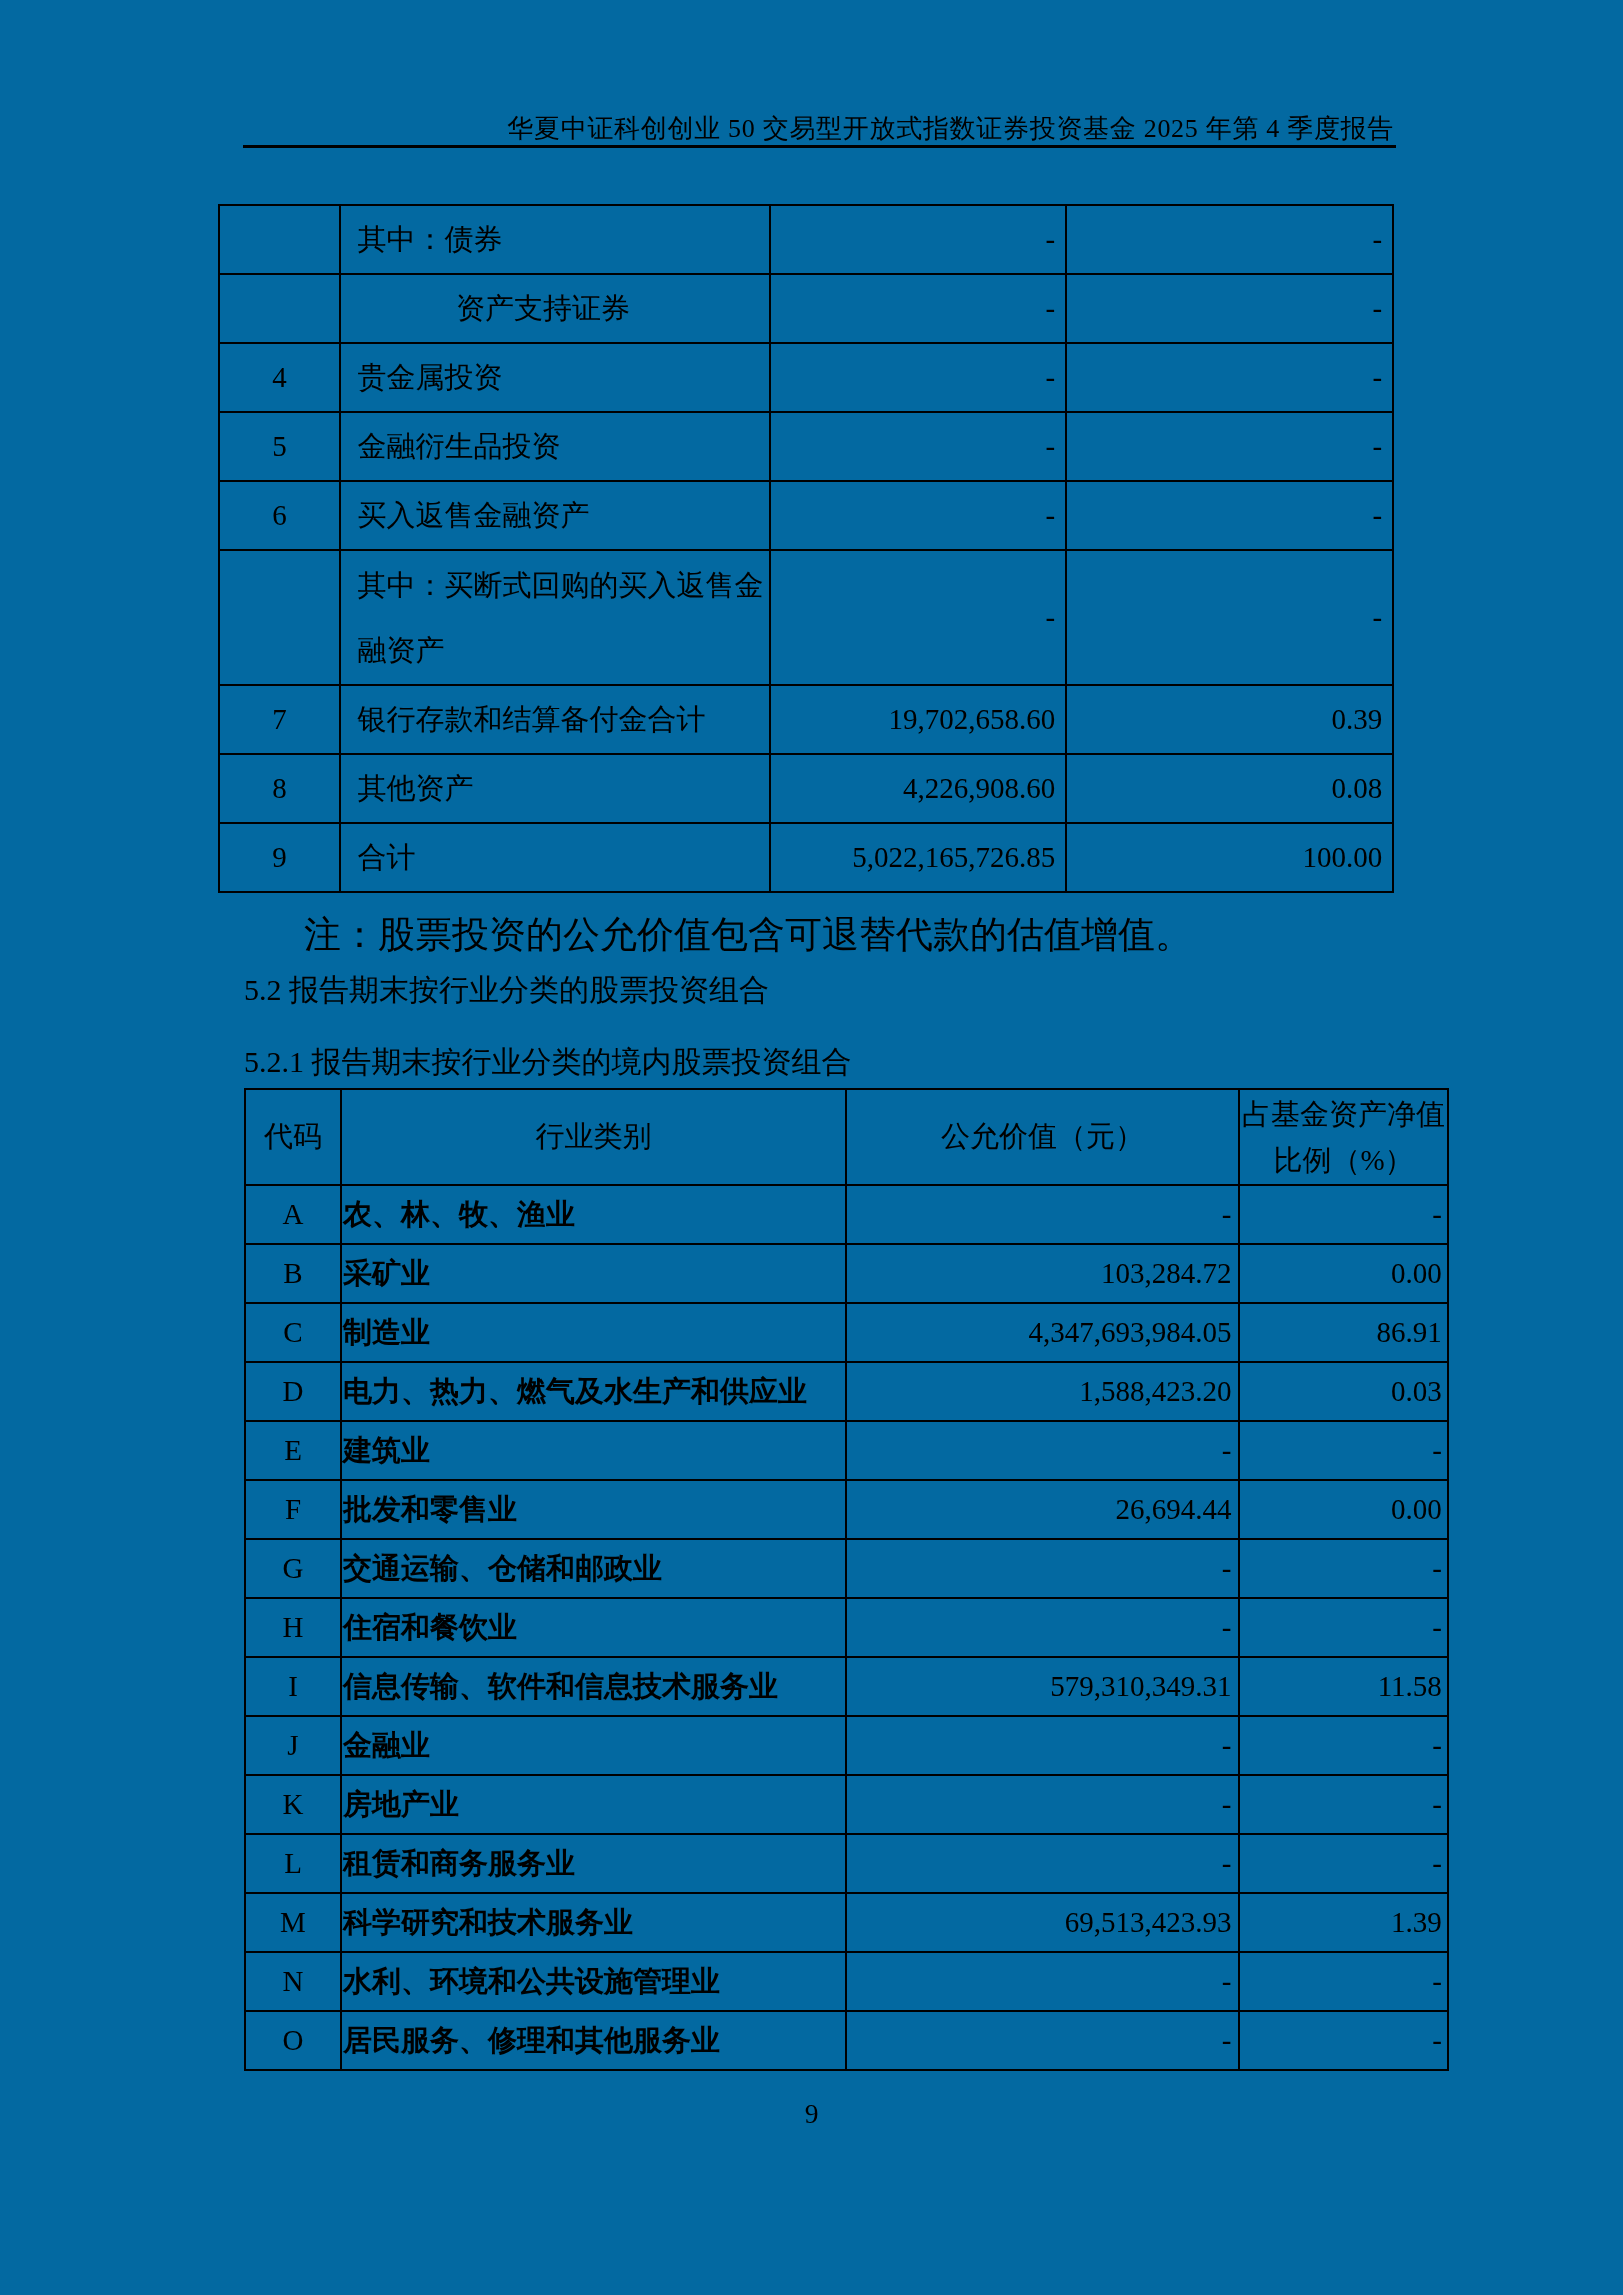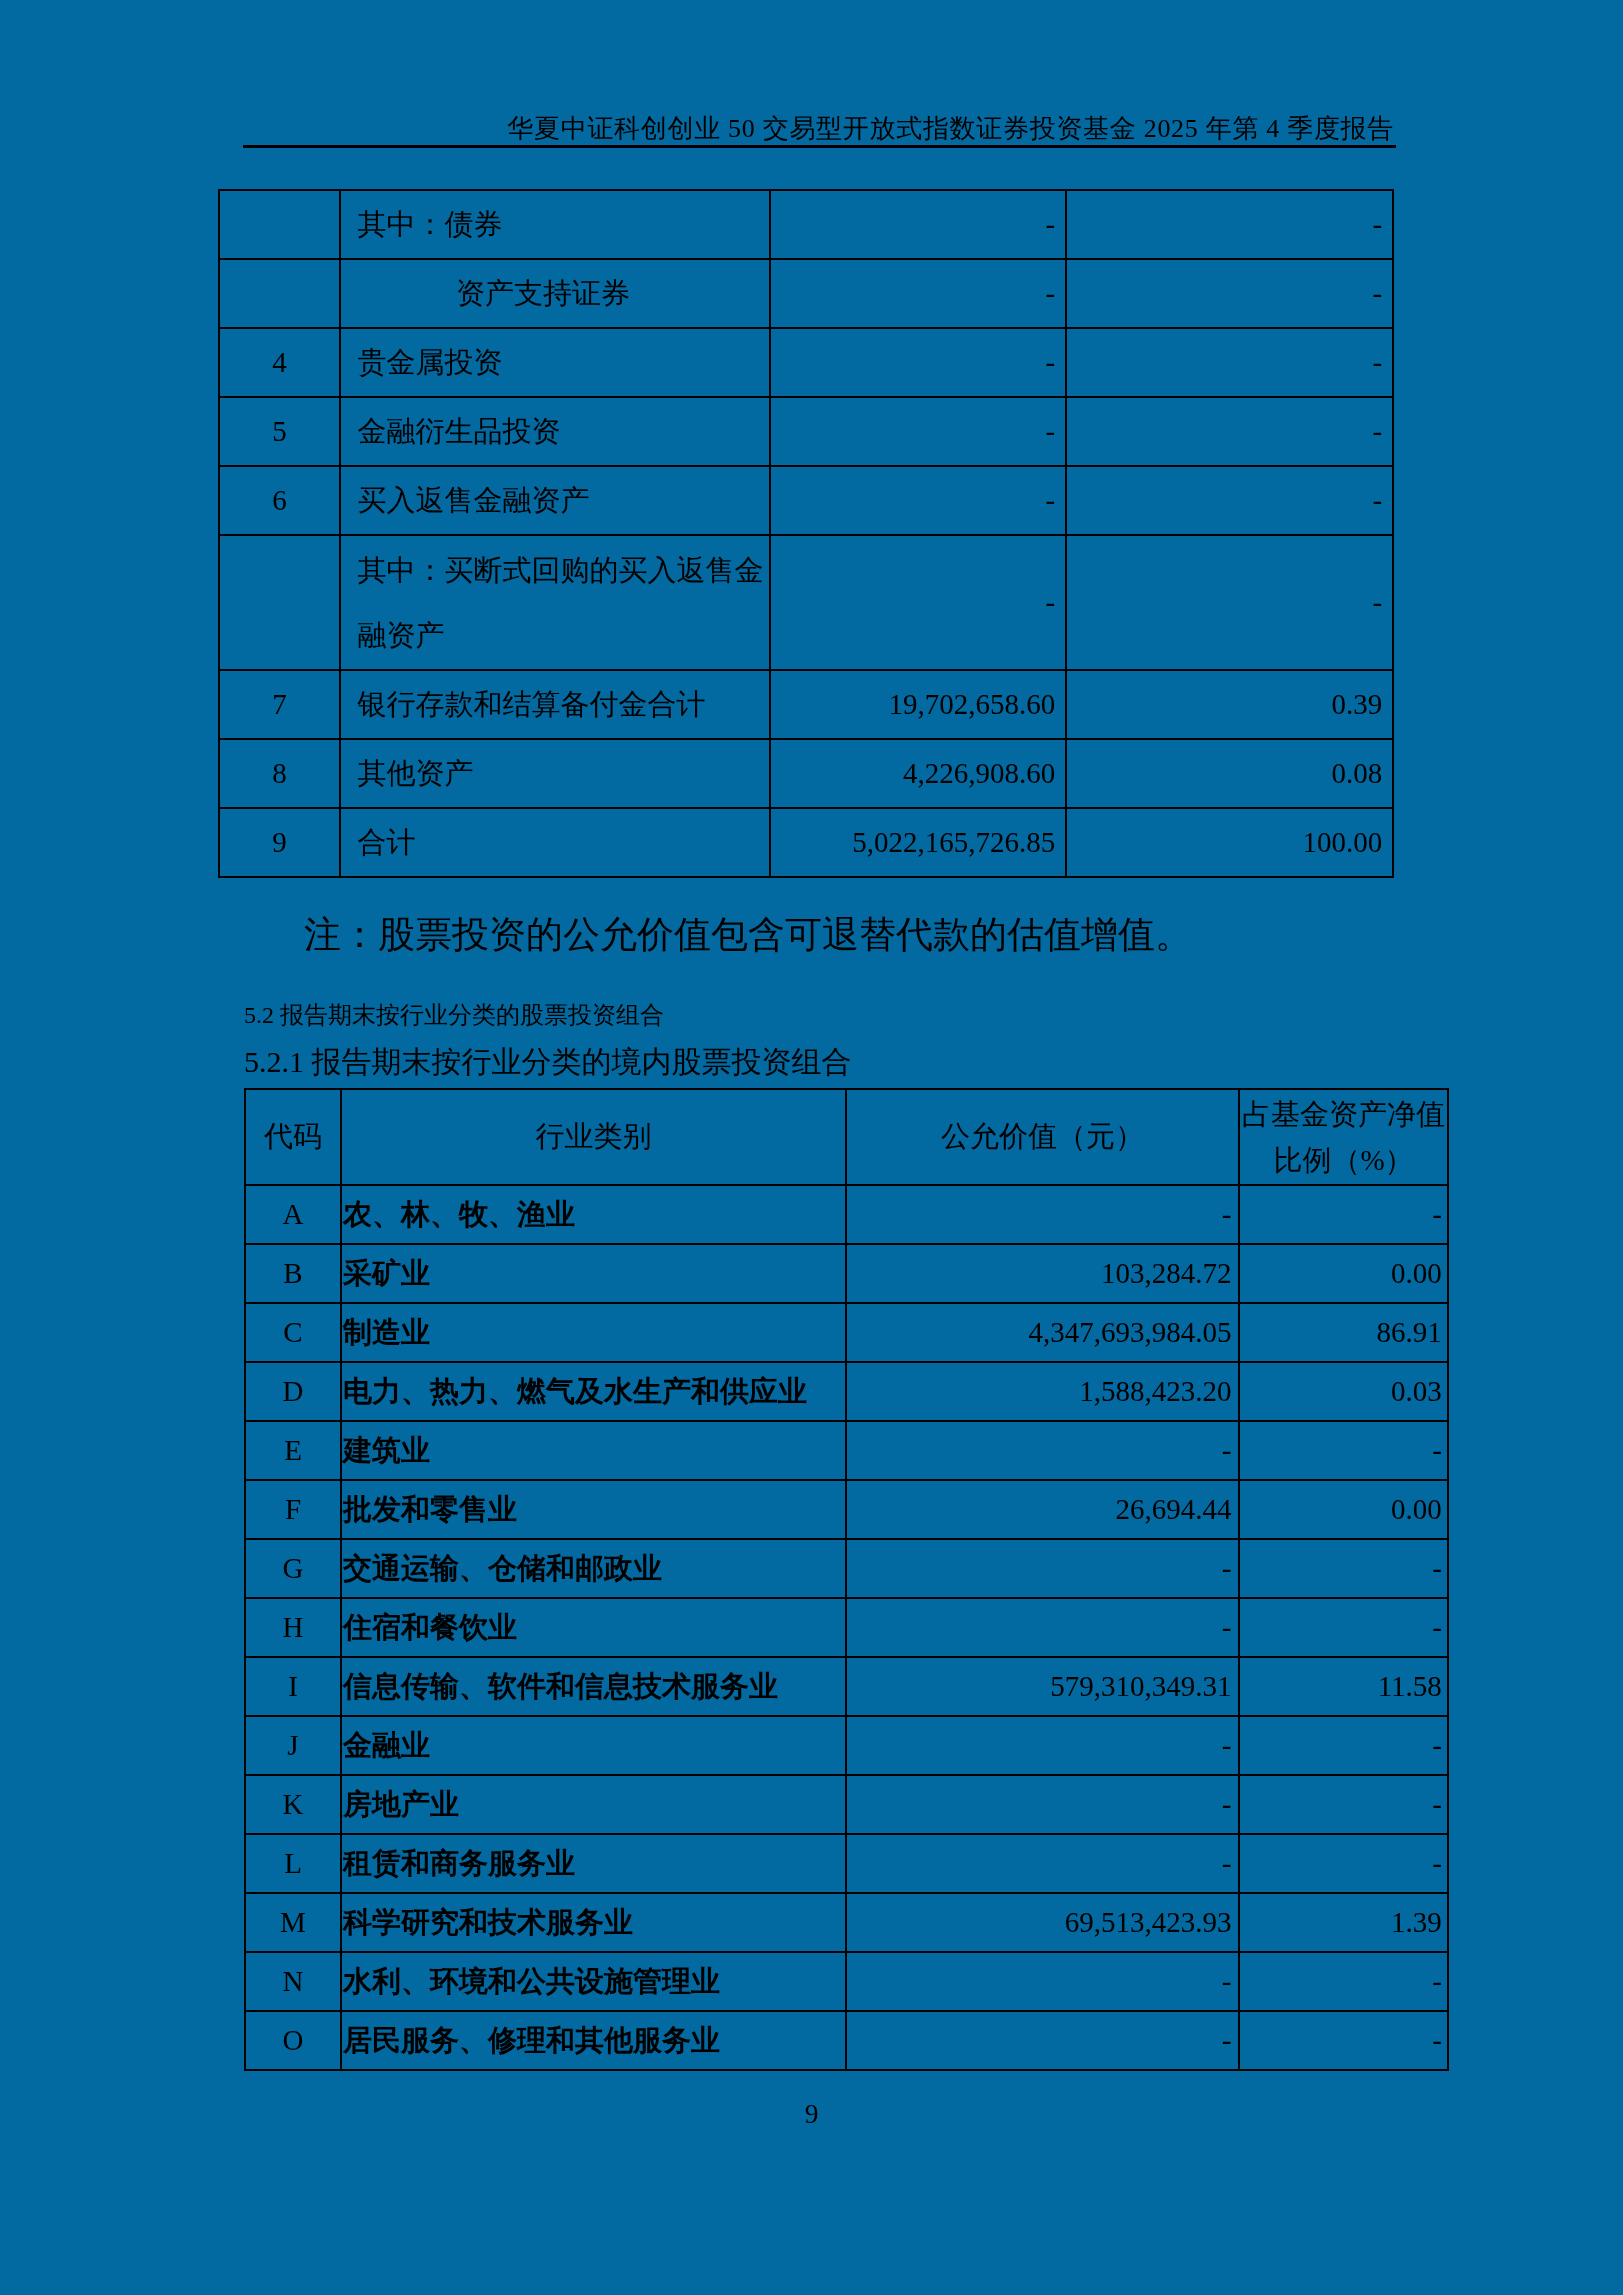--- a/index.html
+++ b/index.html
@@ -32,28 +32,28 @@
     vertical-align:middle;
     font-size:29px;
     padding:0;
     overflow:hidden;
     word-break:break-all;
   }
   .cell-center{text-align:center;}
   .cell-left{text-align:left;padding-left:16.4px;padding-right:5.2px;}
   .cell-num{text-align:right;padding-right:9.8px;}
   
-  .t1{left:218px;top:189px;width:1173px;border:2.6px solid #000;}
+  .t1{left:218px;top:204px;width:1173px;border:2.6px solid #000;}
   .t1 .r-std{height:69px;}
   .t1 .r-tall{height:135px;}
   .t1 .indent{padding-left:115px;}
   .t1 .wrap{line-height:65px;margin-left:6px;}
   
   .note{position:absolute;left:304px;top:910px;font-size:37px;white-space:nowrap;}
-  .h52 {position:absolute;left:244px;top:999px;font-size:24px;white-space:nowrap;}
+  .h52 {position:absolute;left:244px;top:970px;font-size:30px;white-space:nowrap;}
   .h521{position:absolute;left:244px;top:1042px;font-size:30px;white-space:nowrap;}
   
   .t2{left:244px;top:1088px;width:1202px;border:2.6px solid #000;}
   .t2 .r-head{height:96px;}
   .t2 .r-data{height:59px;}
   .t2 .cell-left{padding-left:1px;font-weight:bold;}
   .t2 .cell-num{padding-right:6.5px;}
   .t2 .cell-pct{text-align:right;padding-right:5.2px;}
   .ratio-head{line-height:46px;text-align:center;}
   

